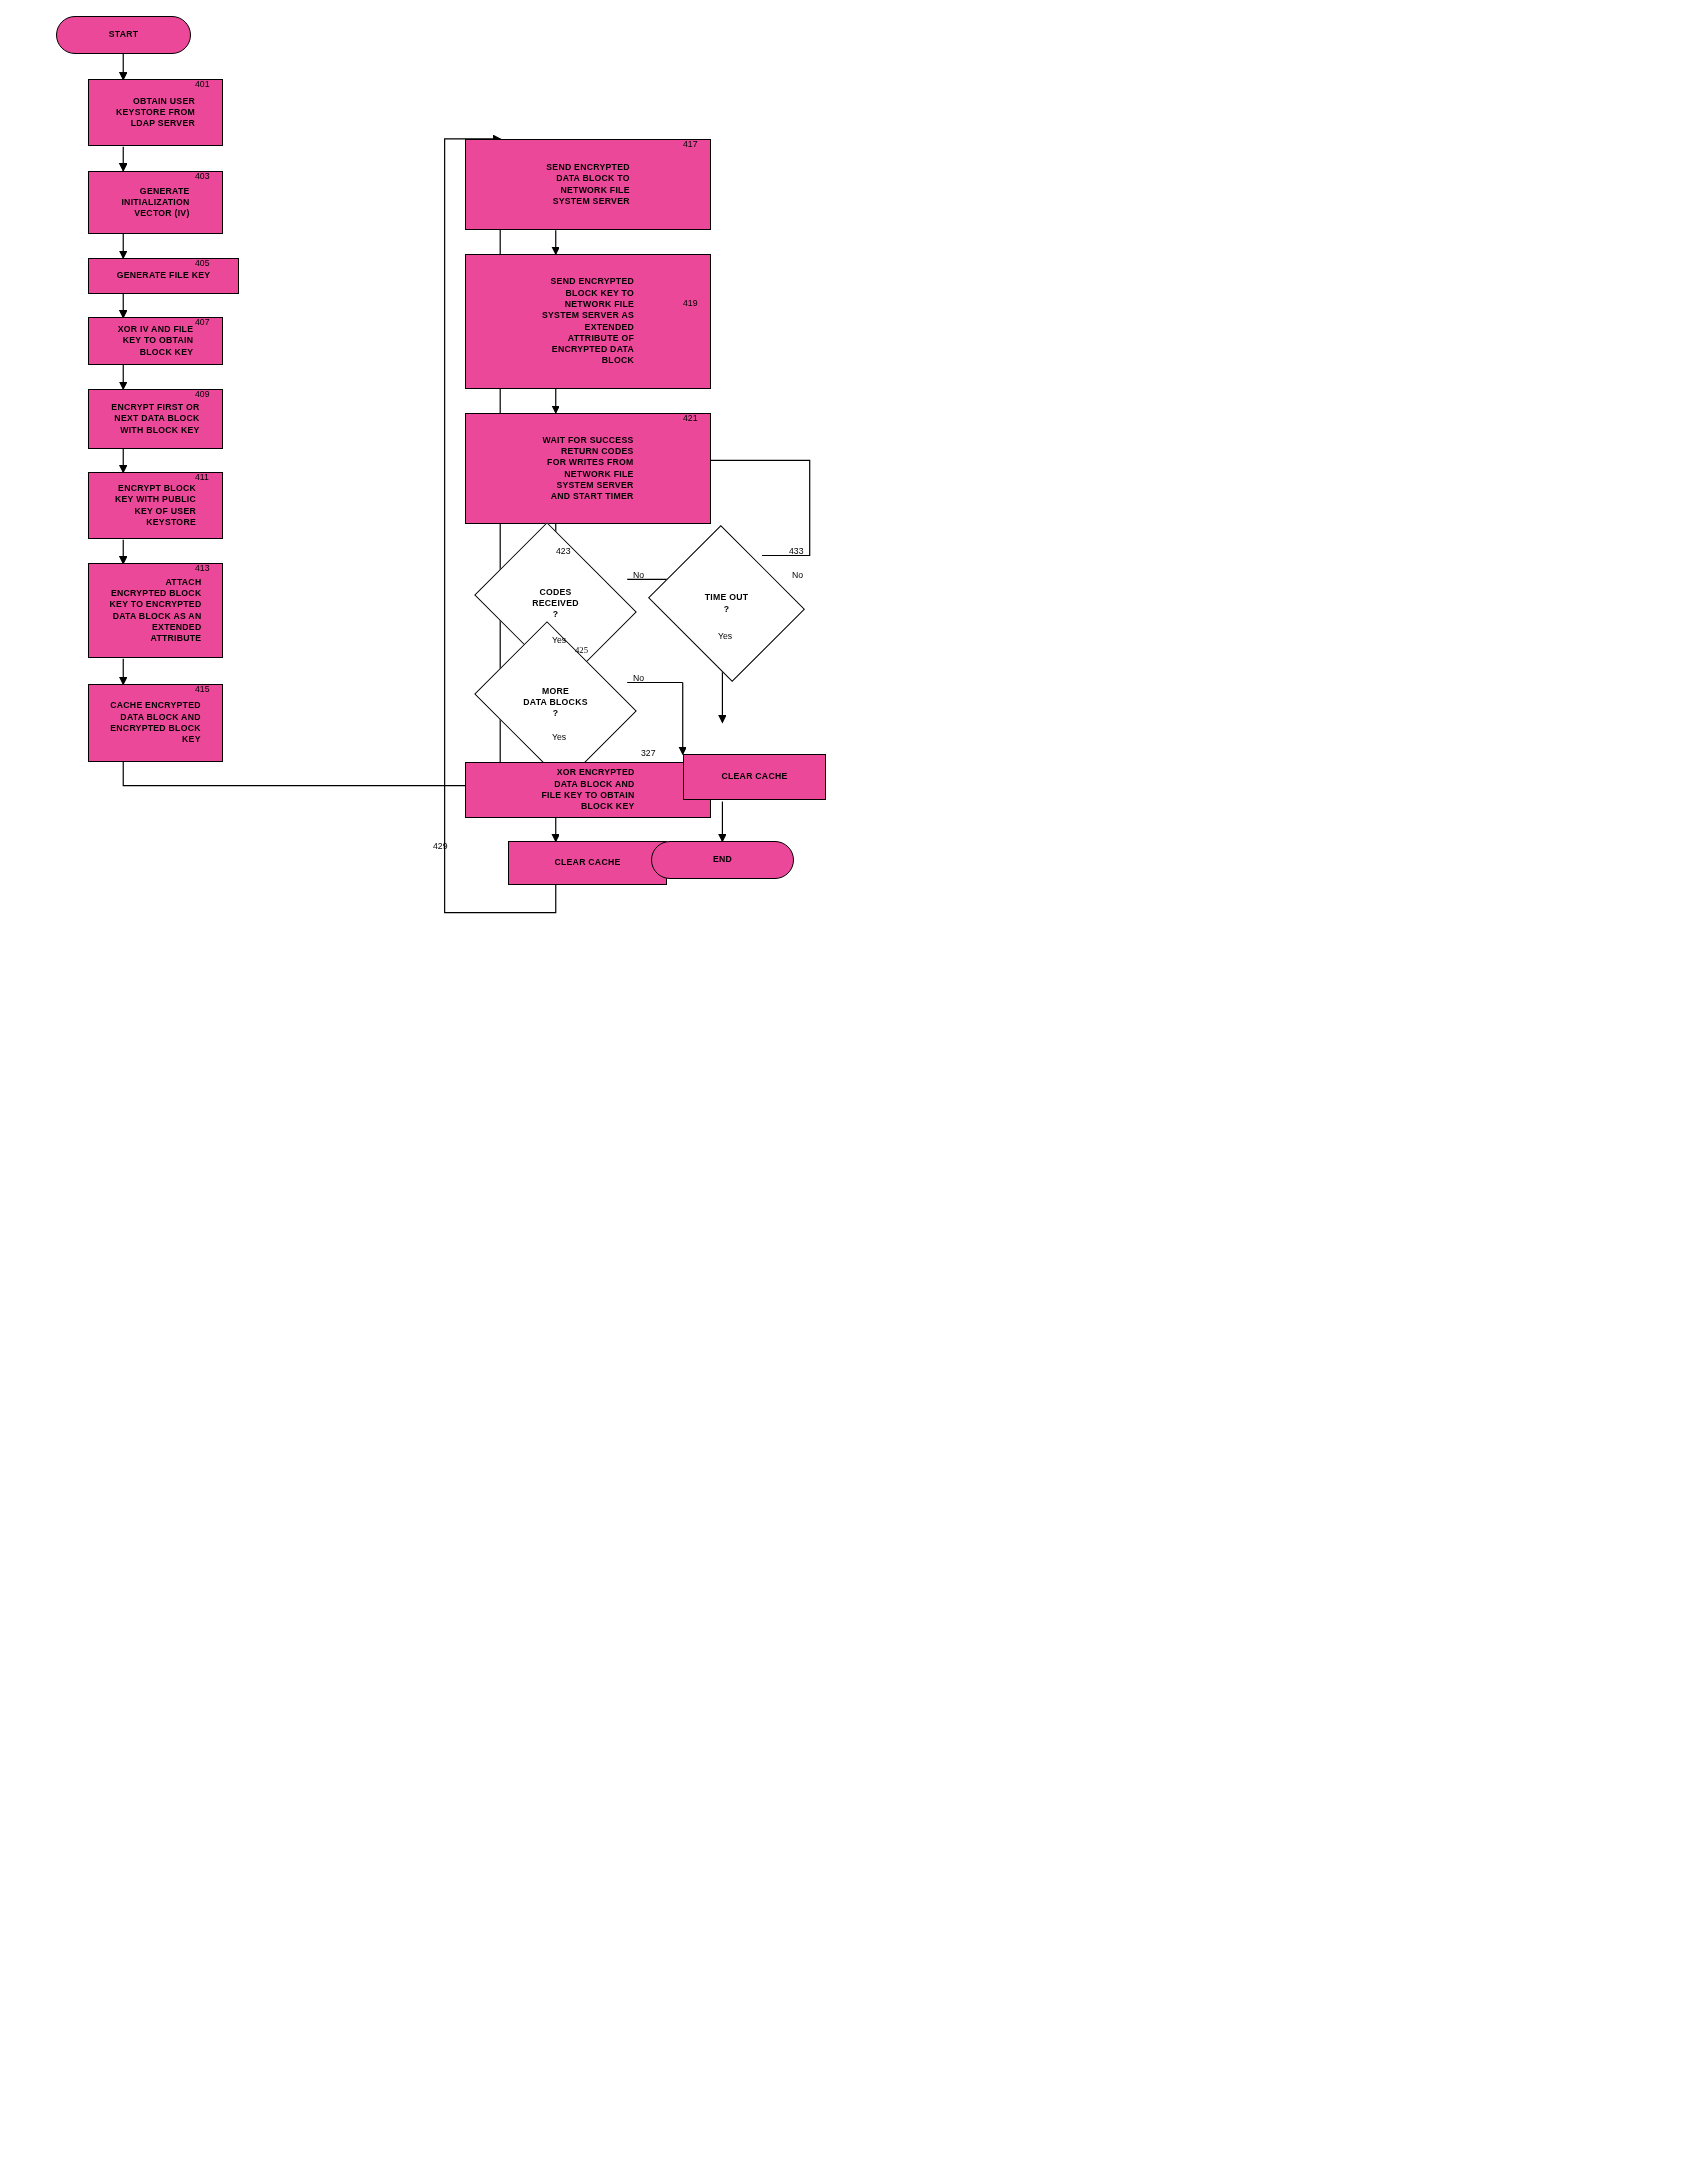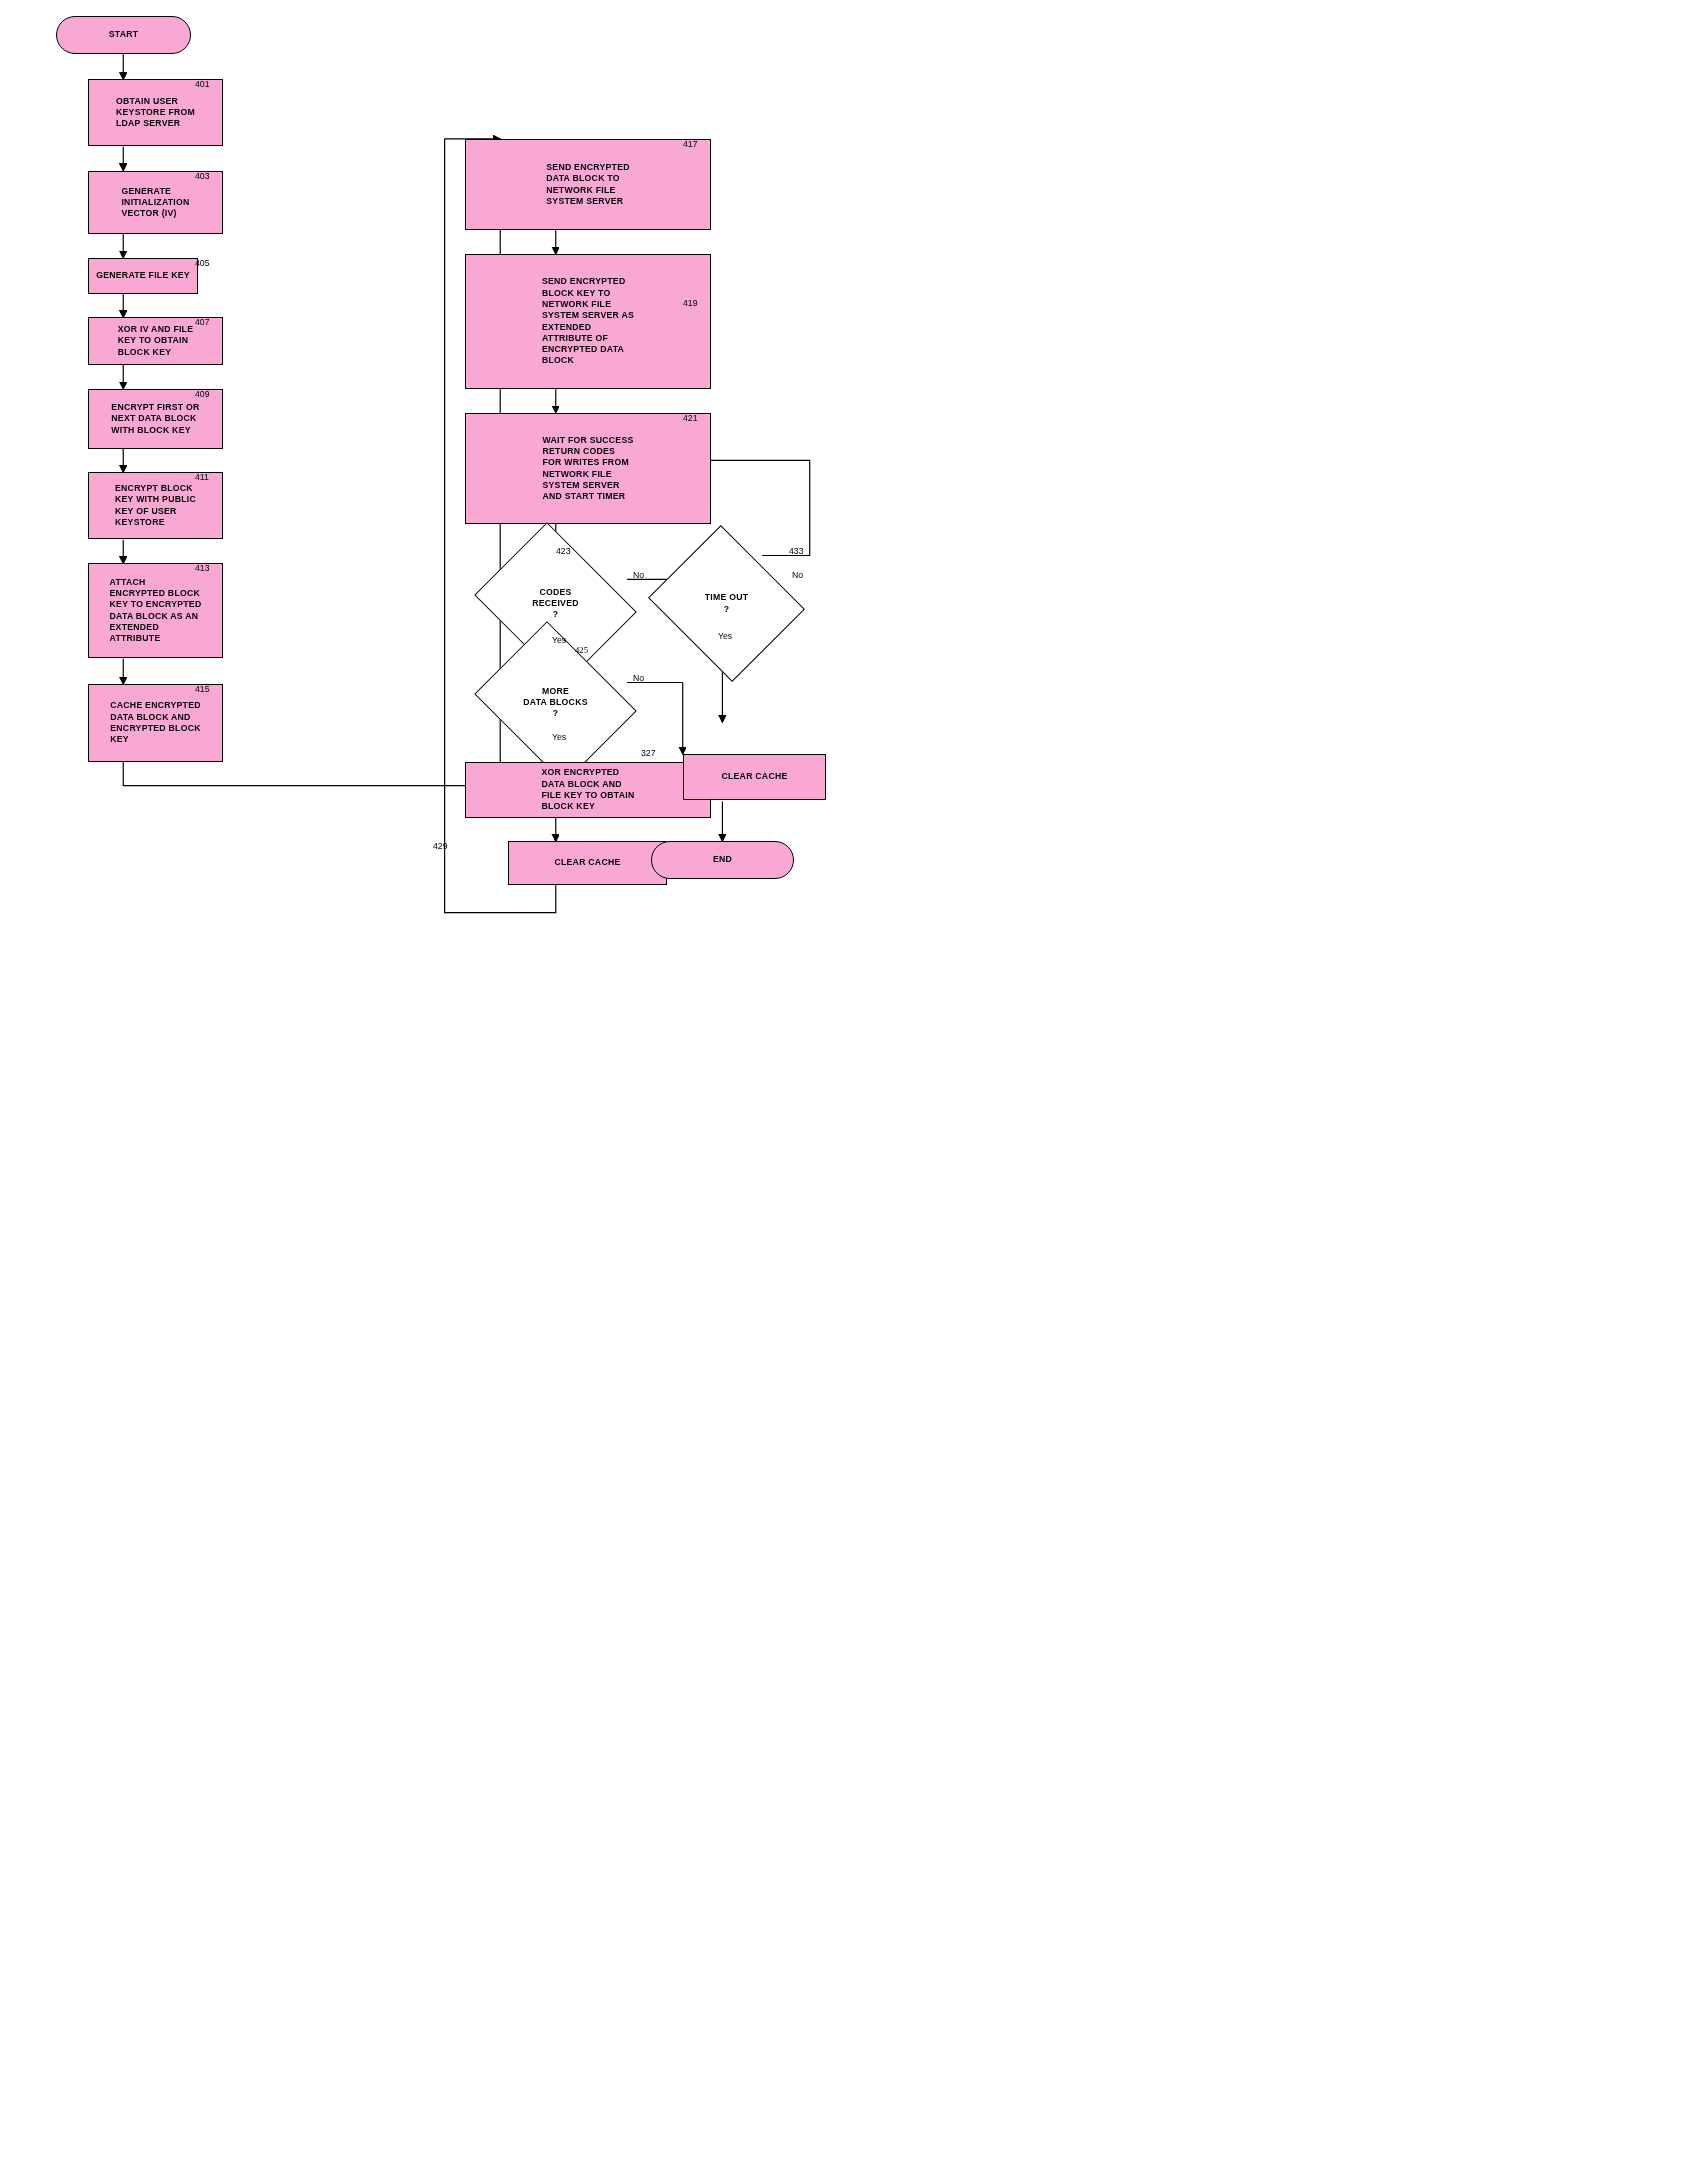--- a/index.html
+++ b/index.html
@@ -14,27 +14,27 @@
     #flowchart {
       position: relative;
       width: 852px;
       height: 1092px;
     }
     .node {
       position: absolute;
       display: flex;
       align-items: center;
       justify-content: center;
-      text-align: left;
+      text-align: right;
       font-size: 8.7px;
       font-weight: bold;
       letter-spacing: 0.03em;
       line-height: 1.3;
       border: 1.6px solid #000;
-      background: #f9a8d4;
+      background: #ec4899;
     }
     .rect { border-radius: 0; margin-left: 32px; }
     .rounded { border-radius: 24px; }
     .diamond {
       position: absolute;
       display: flex;
       align-items: center;
       justify-content: center;
       text-align: center;
       font-size: 8.7px;
@@ -156,21 +156,21 @@
   </div>
   <span class="label" style="left:195px; top:79px;">401</span>
 
   <div class="node rect" style="left:56px; top:171px; width:135px; height:63px;">
     <span style="white-space:pre-line;">GENERATE
 INITIALIZATION
 VECTOR (IV)</span>
   </div>
   <span class="label" style="left:195px; top:171px;">403</span>
 
-  <div class="node rect" style="left:56px; top:258px; width:110px; height:36px;">
+  <div class="node rect" style="left:56px; top:258px; width:151px; height:36px;">
     <span style="white-space:pre-line;">GENERATE FILE KEY</span>
   </div>
   <span class="label" style="left:195px; top:258px;">405</span>
 
   <div class="node rect" style="left:56px; top:317px; width:135px; height:48px;">
     <span style="white-space:pre-line;">XOR IV AND FILE
 KEY TO OBTAIN
 BLOCK KEY</span>
   </div>
   <span class="label" style="left:195px; top:317px;">407</span>

